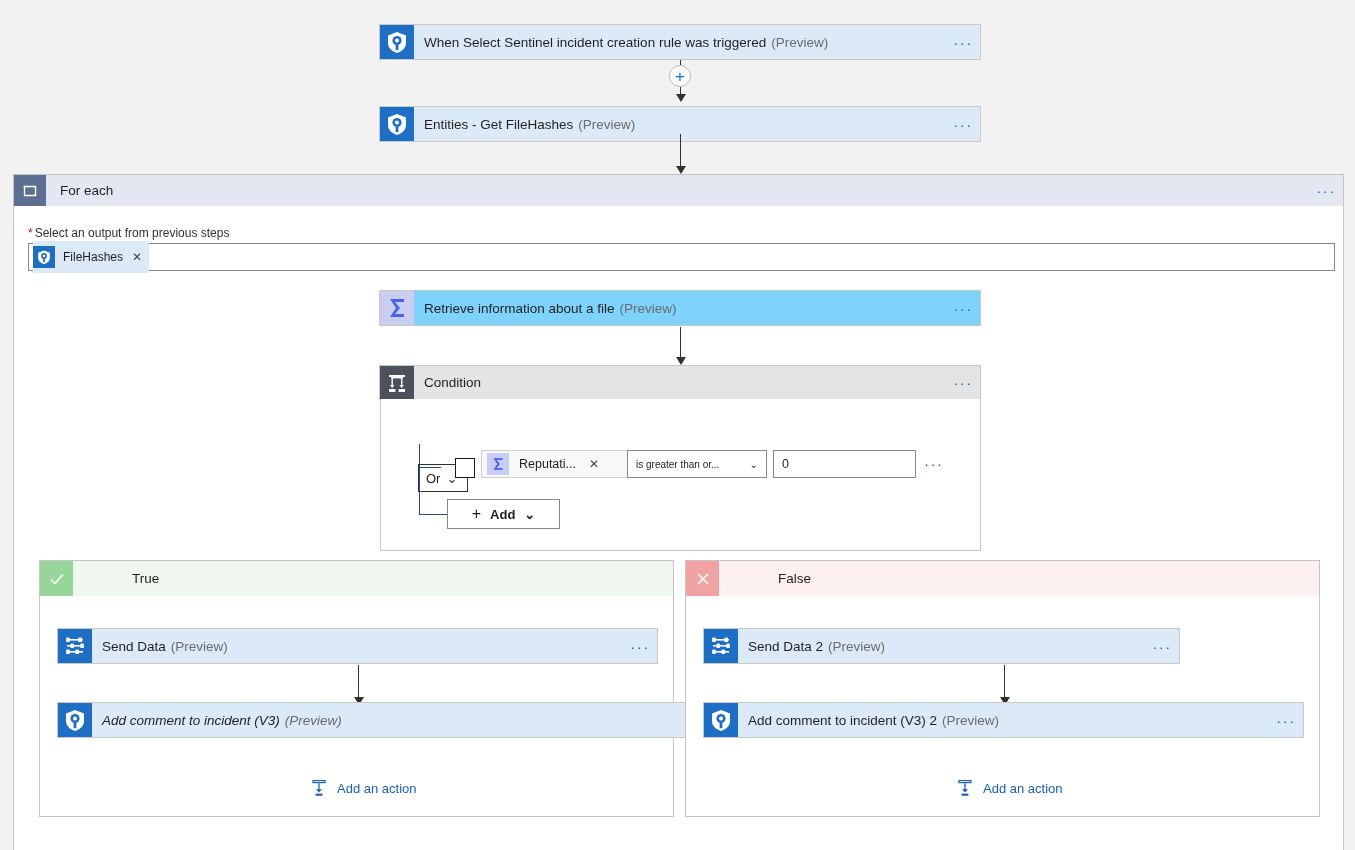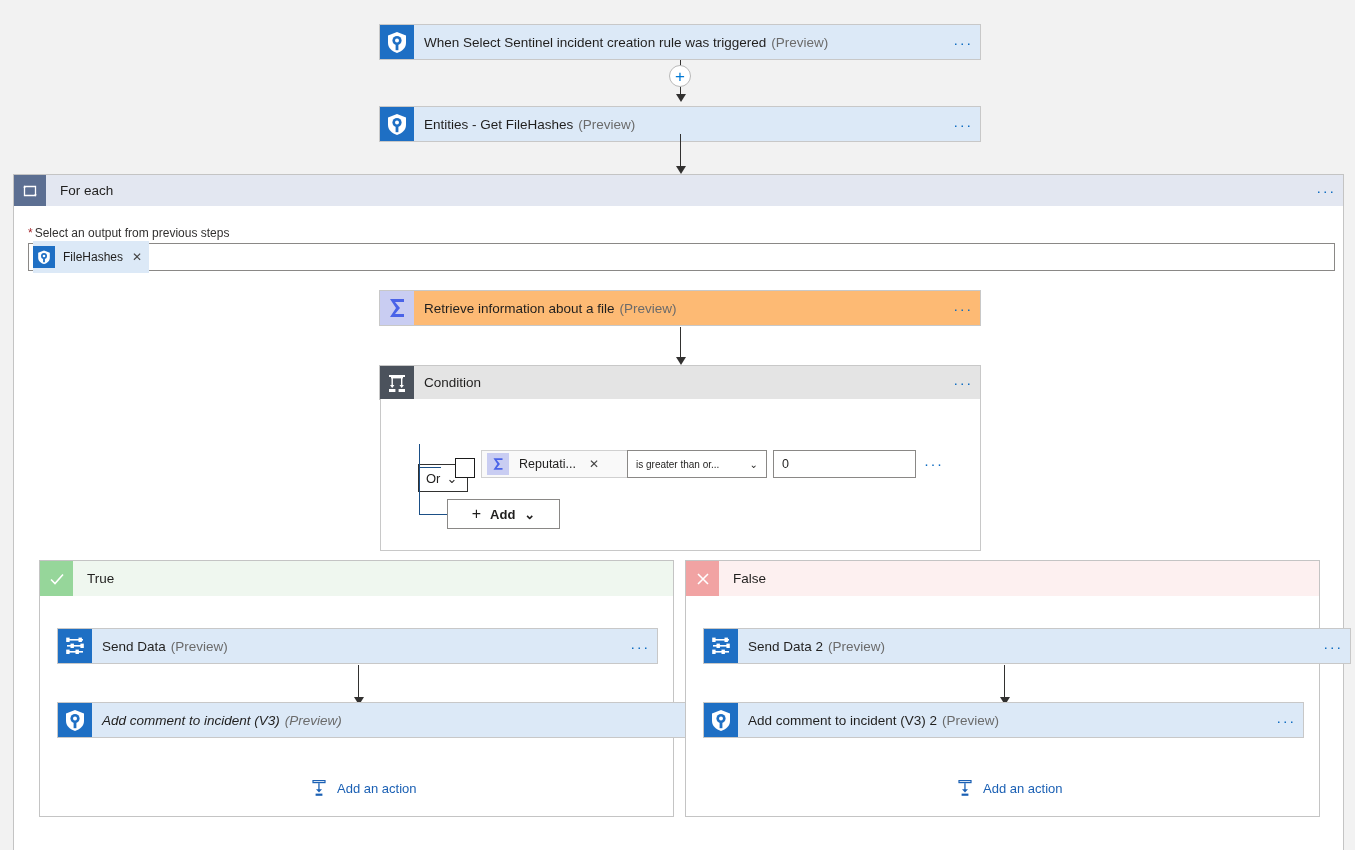--- a/index.html
+++ b/index.html
@@ -14,21 +14,21 @@
 
   
   .card {
     position: absolute;
     display: flex;
     align-items: stretch;
     height: 36px;
     border: 1px solid #c8c8c8;
     background: #dce9f7;
   }
-  .card.light { background: #fdba74; }
+  .card.light { background: #7dd3fc; }
   .card.grey  { background: #e4e4e4; align-items: center; }
   .card .ico {
     width: 34px; min-width: 34px;
     display: flex; align-items: center; justify-content: center;
   }
   .card .ttl {
     flex: 1;
     display: flex; align-items: center;
     padding-left: 10px;
     font-size: 13.5px;
@@ -175,21 +175,21 @@
     position: absolute; top: 560px; width: 635px; height: 257px;
     background: #fff; border: 1px solid #c4c4c4;
   }
   .branch-head { display: flex; align-items: stretch; height: 35px; }
   .branch-head .mark {
     width: 33px; min-width: 33px;
     display: flex; align-items: center; justify-content: center;
   }
   .branch-head .btitle {
     flex: 1; display: flex; align-items: center;
-    padding-left: 14px; font-size: 13.5px; color: #201f1e;
+    padding-left: 14px; font-size: 13.5px; color: #201f1e; margin-left: 45px;
   }
   .branch.t .branch-head { background: #eff7ef; }
   .branch.t .branch-head .mark { background: #96d69a; color: #fff; }
   .branch.f .branch-head { background: #fdf0f0; }
   .branch.f .branch-head .mark { background: #f1a3a3; color: #fff; }
 
   .addaction {
     position: absolute; display: flex; align-items: center; gap: 9px;
     font-size: 13px; color: #1b60b4; cursor: pointer;
   }
@@ -422,21 +422,21 @@
   <div class="branch f" style="left:685px;">
     <div class="branch-head">
       <div class="mark">
         <svg width="18" height="18" viewBox="0 0 18 18">
           <path d="M4 4 L14 14 M14 4 L4 14" fill="none" stroke="#fff" stroke-width="1.6"></path>
         </svg>
       </div>
       <div class="btitle">False</div>
     </div>
 
-    <div class="card" style="left:17px; top:67px; width:648px;text-align:right;">
+    <div class="card" style="left:17px; top:67px; width:477px;text-align:right;">
       <div class="ico">
         <svg class="tile" viewBox="0 0 34 34">
           <rect width="34" height="34" fill="#1e6fc4"></rect>
           <rect x="9" y="10" width="16" height="1.6" fill="#fff"></rect>
           <rect x="9" y="16" width="16" height="1.6" fill="#fff"></rect>
           <rect x="9" y="22" width="16" height="1.6" fill="#fff"></rect>
           <rect x="8.2" y="8.6" width="3.4" height="4.4" fill="#fff"></rect>
           <rect x="20.5" y="8.6" width="3.4" height="4.4" fill="#fff"></rect>
           <rect x="12.5" y="14.6" width="3.4" height="4.4" fill="#fff"></rect>
           <rect x="22.4" y="14.6" width="3.4" height="4.4" fill="#fff"></rect>

